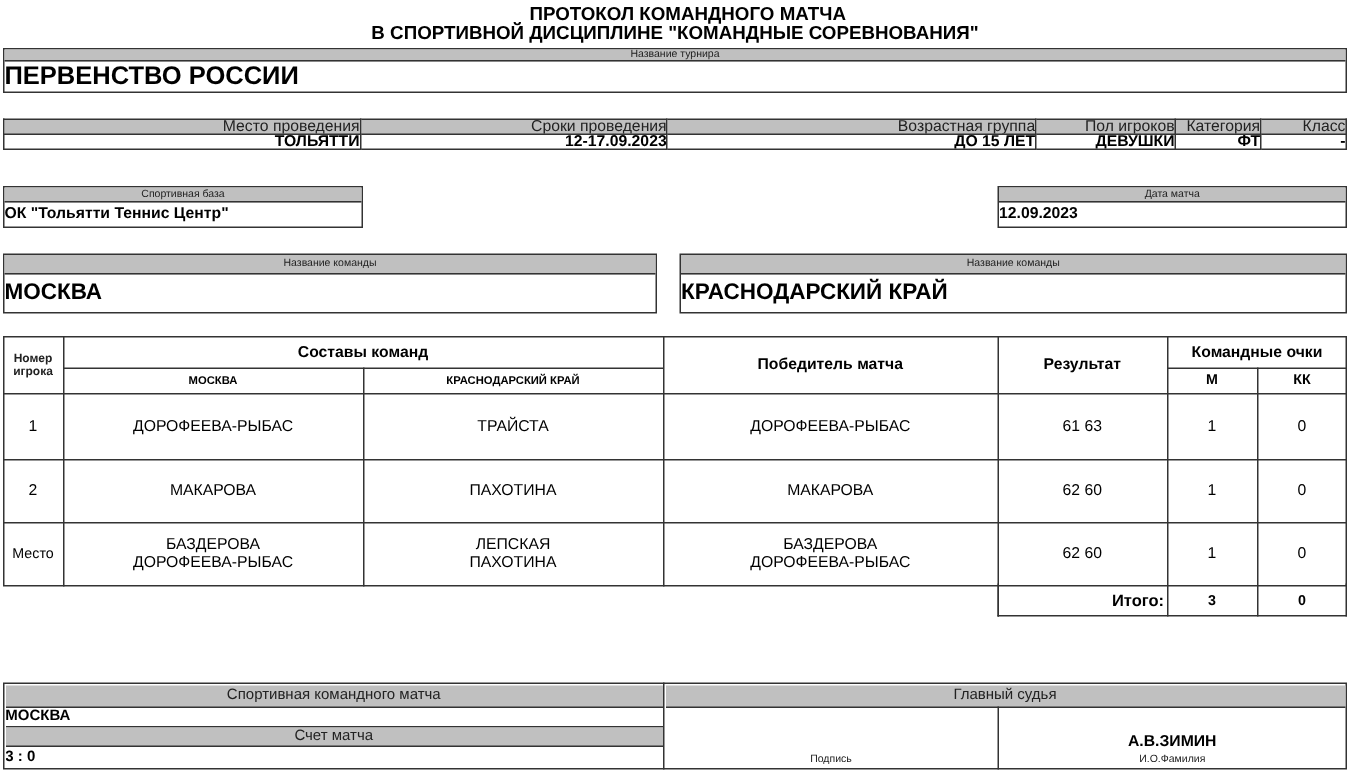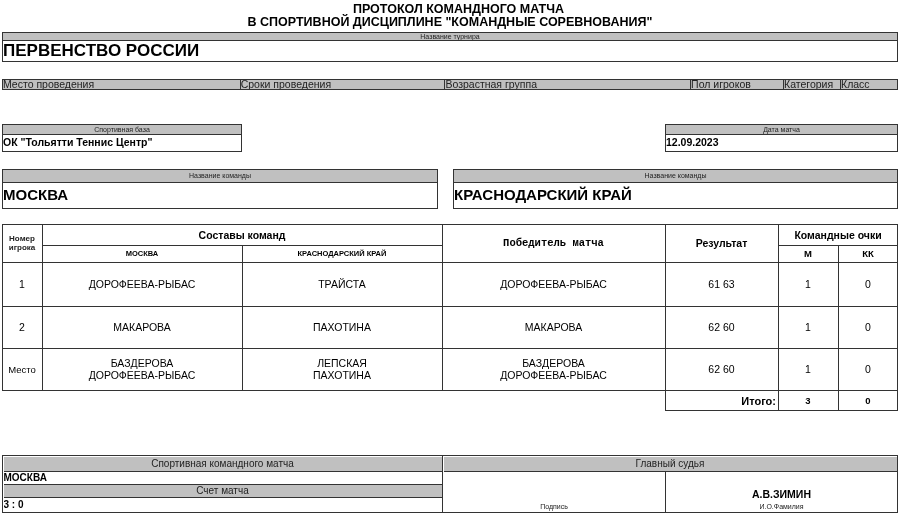--- a/index.html
+++ b/index.html
@@ -8,21 +8,21 @@
   .abs { position: absolute; }
   .title { left: 0; width: 900px; text-align: center; font-weight: bold; font-size: 12.5px; line-height: 13px; }
   .box { position: absolute; border: 1.5px solid #333; background: #fff; }
   .lbl { background: #c0c0c0; border-bottom: 1px solid #333; text-align: center; color: #222; overflow: hidden; white-space: nowrap; }
   .val { font-weight: bold; overflow: hidden; white-space: nowrap; }
   .cell { position: absolute; display: flex; align-items: center; justify-content: center; text-align: center; }
   .grid { position: absolute; border: 1.5px solid #333; }
   .vline { position: absolute; width: 0; border-left: 1.5px solid #333; }
   .hline { position: absolute; height: 0; border-top: 1.5px solid #333; }
   table.info { position: absolute; border-collapse: collapse; }
-  table.info td { border: 1.5px solid #333; text-align: left; padding: 0; overflow: hidden; white-space: nowrap; }
+  table.info td { border: 1.5px solid #333; text-align: right; padding: 0; overflow: hidden; white-space: nowrap; }
   table.info tr.l td { background: #c0c0c0; font-size: 10.5px; height: 10px; line-height: 9px; color: #222; }
   table.info tr.v td { font-weight: bold; font-size: 10.5px; height: 10px; line-height: 9px; }
   .small { font-size: 7px; }
 </style>
 </head>
 <body>
 
 <div class="abs title" style="top:3px;padding-left:17px;">ПРОТОКОЛ КОМАНДНОГО МАТЧА</div>
 <div class="abs title" style="top:16px;">В СПОРТИВНОЙ ДИСЦИПЛИНЕ "КОМАНДНЫЕ СОРЕВНОВАНИЯ"</div>
 
@@ -41,20 +41,28 @@
       <col style="width:57px">
   </colgroup>
   <tbody>
       <tr class="l">
     <td>Место проведения</td>
     <td>Сроки проведения</td>
     <td>Возрастная группа</td>
     <td>Пол игроков</td>
     <td>Категория</td>
     <td>Класс</td>
+  </tr>
+  <tr class="v">
+    <td>ТОЛЬЯТТИ</td>
+    <td>12-17.09.2023</td>
+    <td>ДО 15 ЛЕТ</td>
+    <td>ДЕВУШКИ</td>
+    <td>ФТ</td>
+    <td>-</td>
   </tr>
 </tbody>
   </table>
 
 <div class="box" style="left:2px; top:124px; width:240px; height:28px;">
   <div class="lbl small" style="height:10px; line-height:9px;">Спортивная база</div>
   <div class="val" style="font-size:10.5px; line-height:14px;">ОК "Тольятти Теннис Центр"</div>
 </div>
 
 <div class="box" style="left:665px; top:124px; width:233px; height:28px;">
@@ -85,21 +93,21 @@
 <div class="hline" style="left:2px; top:262px; width:896px;"></div>
 <div class="hline" style="left:2px; top:306px; width:896px;"></div>
 <div class="hline" style="left:2px; top:348px; width:896px;"></div>
 
 <div class="grid" style="left:665px; top:389px; width:233px; height:22px; border-top:none;"></div>
 
 <div class="cell" style="left:2px; top:224px; width:40px; height:38px; font-size:8px; font-weight:bold; line-height:9px; color:#222;">Номер игрока</div>
 <div class="cell" style="left:42px; top:224px; width:400px; height:21px; font-size:10.5px; font-weight:bold;">Составы команд</div>
 <div class="cell" style="left:42px; top:245px; width:200px; height:17px; font-size:7.5px; font-weight:bold;">МОСКВА</div>
 <div class="cell" style="left:242px; top:245px; width:200px; height:17px; font-size:7.5px; font-weight:bold;">КРАСНОДАРСКИЙ КРАЙ</div>
-<div class="cell" style="left:442px; top:224px; width:223px; height:38px; font-size:10.5px; font-weight:bold;font-family:Liberation Mono, monospace;">Победитель матча</div>
+<div class="cell" style="left:442px; top:224px; width:223px; height:38px; font-size:10.5px; font-weight:bold;">Победитель матча</div>
 <div class="cell" style="left:665px; top:224px; width:113px; height:38px; font-size:10.5px; font-weight:bold;">Результат</div>
 <div class="cell" style="left:778px; top:224px; width:120px; height:21px; font-size:10.5px; font-weight:bold;">Командные очки</div>
 <div class="cell" style="left:778px; top:245px; width:60px; height:17px; font-size:9.5px; font-weight:bold;">М</div>
 <div class="cell" style="left:838px; top:245px; width:60px; height:17px; font-size:9.5px; font-weight:bold;">КК</div>
 
 <div>
   <div class="cell" style="left:2px; top:262px; width:40px; height:44px; font-size:10.5px;">1</div>
   <div class="cell" style="left:42px; top:262px; width:200px; height:44px; font-size:10.5px;">ДОРОФЕЕВА-РЫБАС</div>
   <div class="cell" style="left:242px; top:262px; width:200px; height:44px; font-size:10.5px;">ТРАЙСТА</div>
   <div class="cell" style="left:442px; top:262px; width:223px; height:44px; font-size:10.5px;">ДОРОФЕЕВА-РЫБАС</div>

